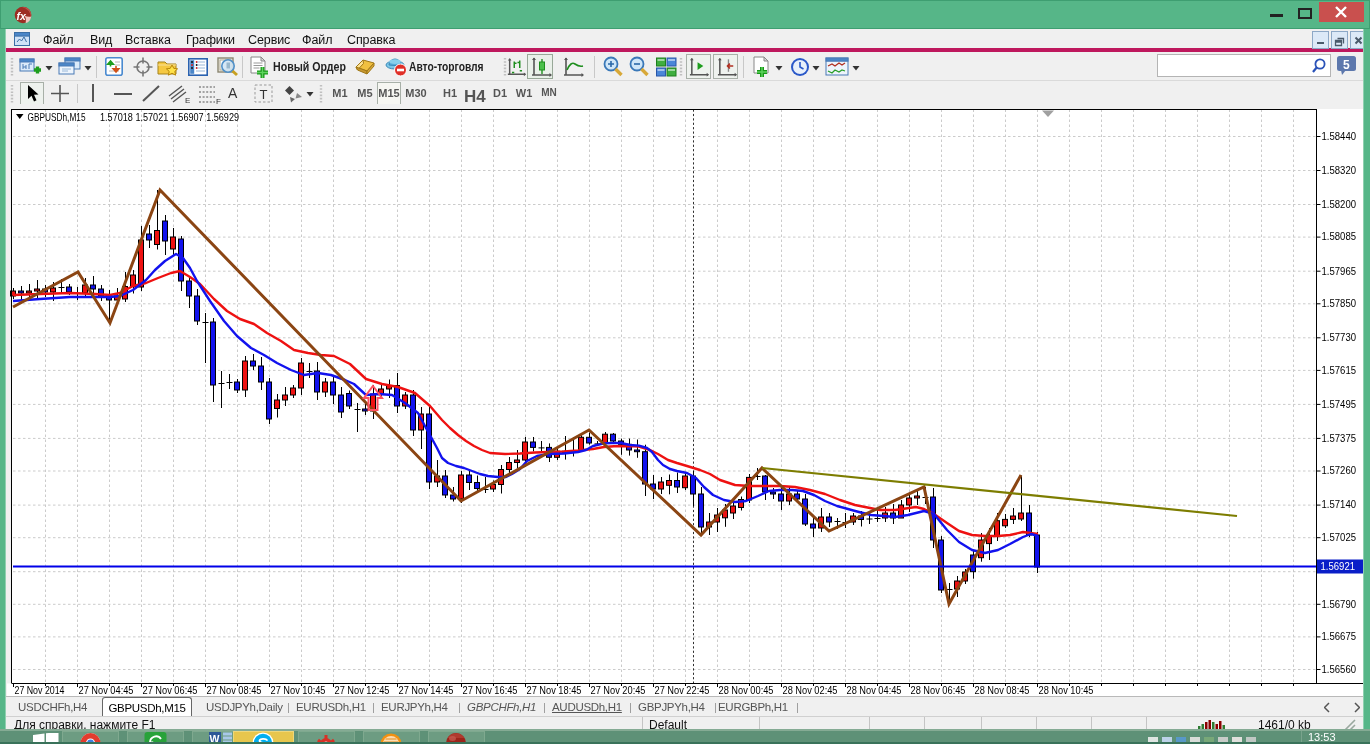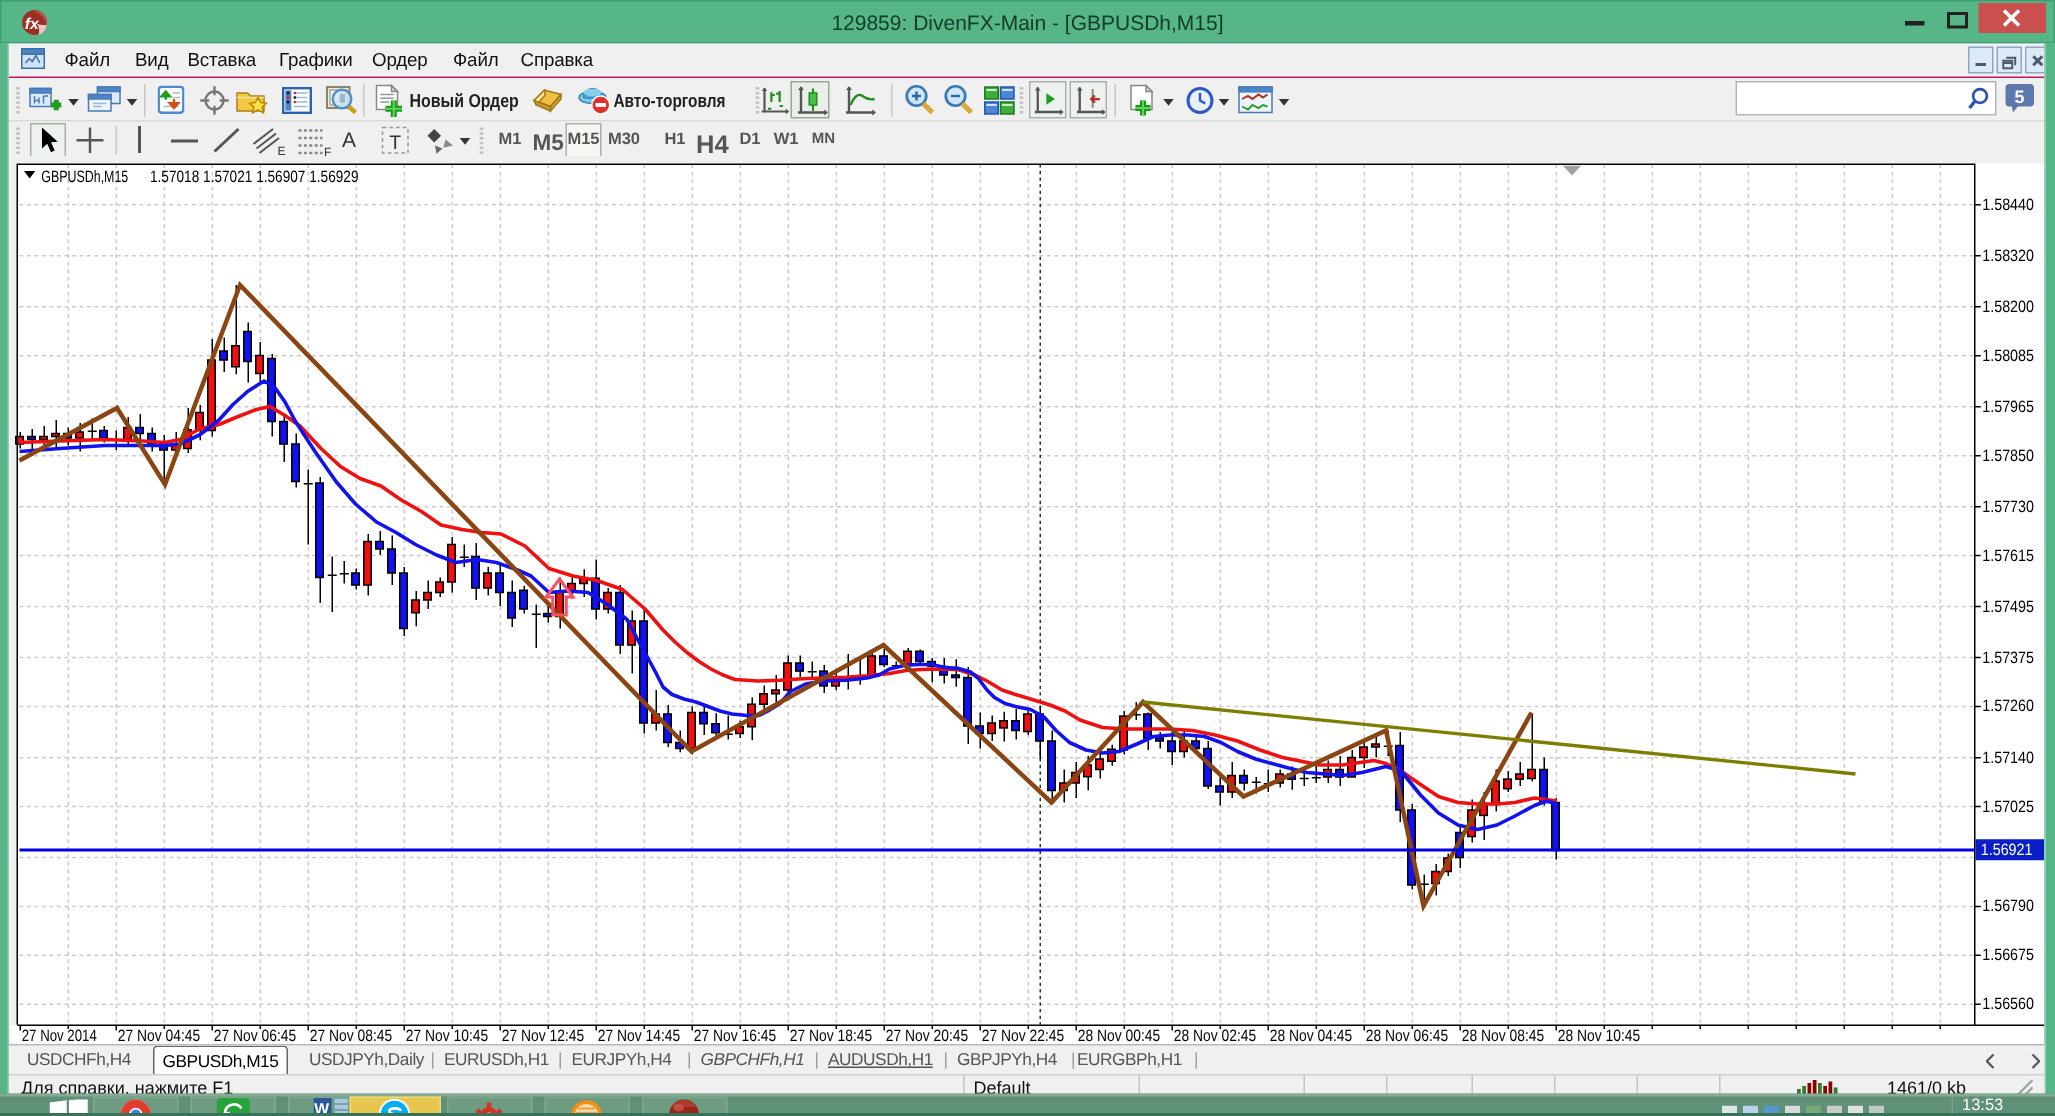--- a/index.html
+++ b/index.html
@@ -9,42 +9,41 @@
 </style></head>
 <body>
 
 <div class="abs" style="left:0;top:0;width:1370px;height:29px;background:#56b688;border:1px solid #3e9e71;">
   <svg class="abs" style="left:13px;top:5px" width="20" height="19" viewBox="0 0 20 19">
     <circle cx="9" cy="9" r="8.3" fill="#9c2e24"></circle>
     <path d="M9 1 a8.3 8.3 0 0 1 8 10.5 a12 12 0 0 0 -9 -10.4z" fill="#c0544a"></path>
     <path d="M17.2 10.5 a8.3 8.3 0 0 1 -5.5 6.8 a9 9 0 0 0 -1 -7.5 a12 12 0 0 0 6.5 0.7z" fill="#efc6c0"></path>
     <text x="2.5" y="13.5" font-size="10.5" font-style="italic" fill="#fff" font-weight="bold">fx</text>
   </svg>
-  <div class="abs" style="left:0;right:0;top:6px;text-align:center;font-size:14px;color:#103c28;">129859: DivenFX-Main - [GBPUSDh,M15]</div>
   <div class="abs" style="left:1269px;top:13px;width:13px;height:3px;background:#222;"></div>
   <div class="abs" style="left:1297px;top:7px;width:14px;height:11px;border:2px solid #222;"></div>
   <div class="abs" style="left:1318px;top:1px;width:45px;height:20px;background:#c9504e;">
     <svg width="45" height="20">
         <path d="M17 5 L27 15 M27 5 L17 15" stroke="#fff" stroke-width="2.4"></path>
       </svg>
   </div>
 </div>
 
-<div class="abs" style="left:6px;top:29px;width:1357px;height:23px;background:#f0f0f0;border-bottom:1px solid #be185d;">
+<div class="abs" style="left:6px;top:29px;width:1357px;height:23px;background:#f0f0f0;border-bottom:4px solid #be185d;">
   <svg class="abs" style="left:8px;top:3px" width="17" height="16" viewBox="0 0 17 16">
     <rect x="0.5" y="0.5" width="15" height="13" fill="#cfe2f7" stroke="#3a6ea5"></rect>
     <rect x="0.5" y="0.5" width="15" height="3.6" fill="#4a86c8" stroke="#3a6ea5"></rect>
     <path d="M3 10 l2.5-3 2 2 2.5-4 2.5 5" stroke="#3a6ea5" fill="none"></path>
   </svg>
   <div class="abs" style="left:31px;top:4px;font-size:12.5px;color:#111;letter-spacing:-0.1px;">
       <span class="abs" style="left:6px">Файл</span>
       <span class="abs" style="left:53px">Вид</span>
       <span class="abs" style="left:88px">Вставка</span>
       <span class="abs" style="left:149px">Графики</span>
-      <span class="abs" style="left:211px">Ордер</span>
+      <span class="abs" style="left:211px">Сервис</span>
       <span class="abs" style="left:265px">Файл</span>
       <span class="abs" style="left:310px">Справка</span>
     </div>
 
   <div class="abs" style="left:1306px;top:2px;width:17px;height:18px;background:#dce9f7;border:1px solid #8da8c6;"><svg width="15" height="16">
         <path d="M4 11 h7" stroke="#4a5a6a" stroke-width="2"></path>
       </svg></div>
   <div class="abs" style="left:1325px;top:2px;width:17px;height:18px;background:#dce9f7;border:1px solid #8da8c6;"><svg width="15" height="16">
         <path d="M5.5 6.5 h6 v5 M3.5 8.5 h6 v5 h-6 z M3.5 10 h6" stroke="#4a5a6a" fill="none" stroke-width="1.3"></path>
       </svg></div>
@@ -278,21 +277,21 @@
       <path d="M13 8 l5 4 -6.5 1.5z" fill="#888"></path>
       <path d="M6 12 l5 2 -4 3.5z" fill="#666"></path>
     </svg>
 <svg class="ic" style="left:300px;top:9px" width="8" height="6">
       <path d="M0.5 1 h7 l-3.5 4.5z" fill="#333"></path>
     </svg>
 <svg class="ic" style="left:313px;top:2px" width="5" height="20">
       <path d="M2 1v18" stroke="#c0c0c0" stroke-width="2.4" stroke-dasharray="1.6,1.6"></path>
     </svg>
 <div class="ic" style="left:324px;top:5px;width:20px;text-align:center;font-size:11px;font-weight:bold;color:#555;">M1</div>
-<div class="ic" style="left:349px;top:5px;width:20px;text-align:center;font-size:15px;font-weight:bold;color:#555;">M5</div>
+<div class="ic" style="left:349px;top:5px;width:20px;text-align:center;font-size:11px;font-weight:bold;color:#555;">M5</div>
 <div class="ic" style="left:371px;top:0px;width:24px;height:23px;background:#f6f6f2;border:1px solid #a8b0a8;"></div>
 <div class="ic" style="left:371px;top:5px;width:24px;text-align:center;font-size:11px;font-weight:bold;color:#555;">M15</div>
 <div class="ic" style="left:398px;top:5px;width:24px;text-align:center;font-size:11px;font-weight:bold;color:#555;">M30</div>
 <div class="ic" style="left:434px;top:5px;width:20px;text-align:center;font-size:11px;font-weight:bold;color:#555;">H1</div>
 <div class="ic" style="left:458px;top:5px;width:20px;text-align:center;font-size:17px;font-weight:bold;color:#555;">H4</div>
 <div class="ic" style="left:484px;top:5px;width:20px;text-align:center;font-size:11px;font-weight:bold;color:#555;">D1</div>
 <div class="ic" style="left:508px;top:5px;width:20px;text-align:center;font-size:11px;font-weight:bold;color:#555;">W1</div>
 <div class="ic" style="left:532px;top:5px;width:22px;text-align:center;font-size:10px;font-weight:bold;color:#555;">MN</div>
 </div>
 

